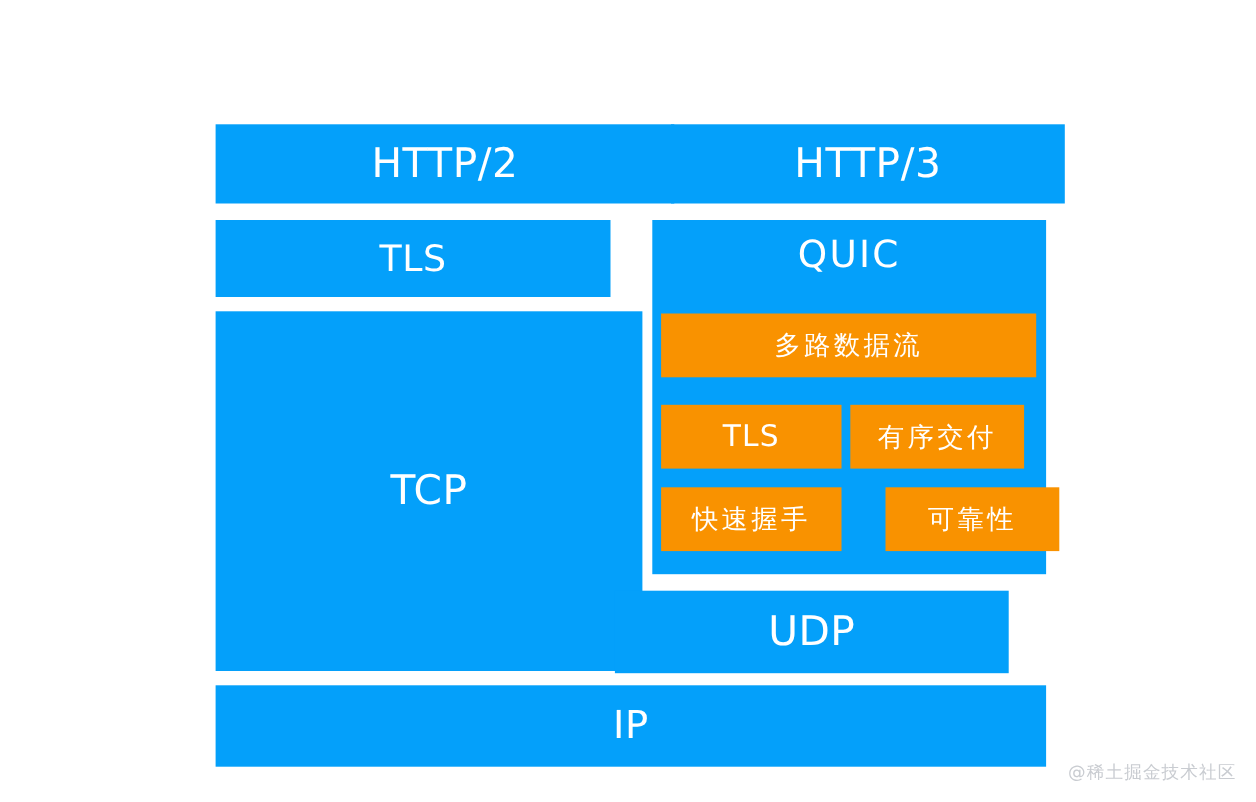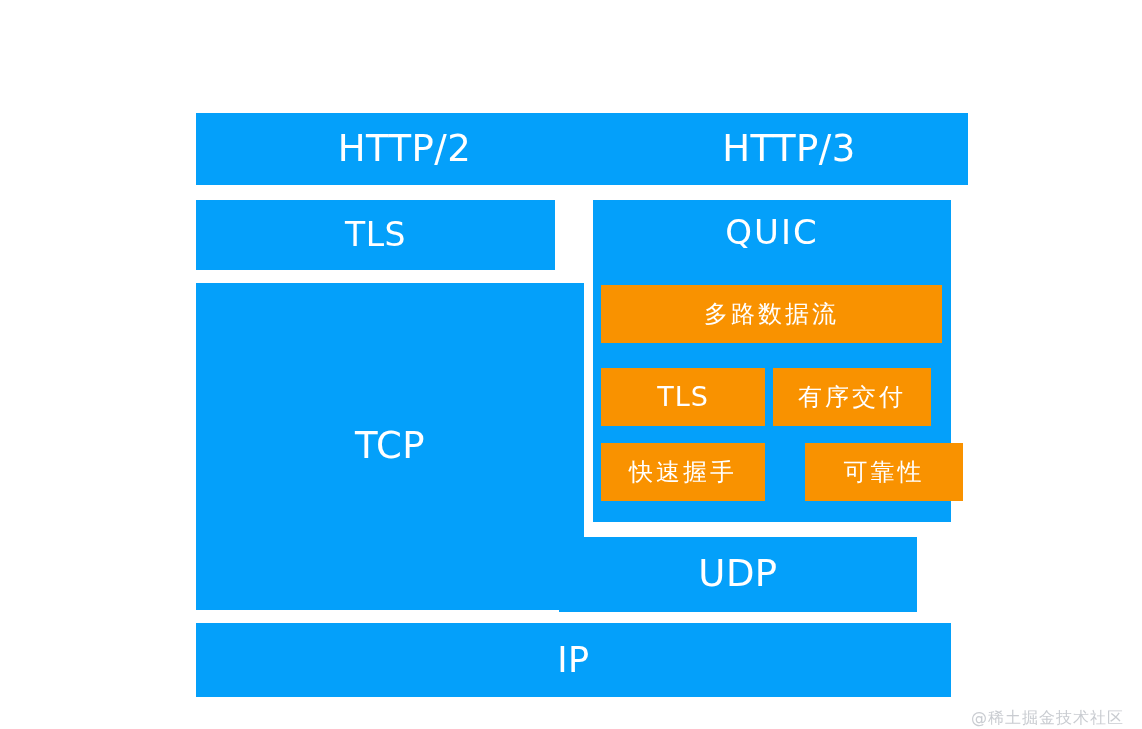--- a/index.html
+++ b/index.html
@@ -74,21 +74,21 @@
   #sub-multiplex { left:8px;   top:85px;  width:341px; height:58px; font-size:24px; }
   #sub-tls       { left:8px;   top:168px; width:164px; height:58px; font-size:27px; letter-spacing:1px; }
   #sub-ordered   { left:180px; top:168px; width:158px; height:58px; font-size:24px; }
   #sub-handshake { left:8px;   top:243px; width:164px; height:58px; font-size:24px; }
   #sub-reliable  { left:180px; top:243px; width:158px; height:58px; font-size:24px;margin-left:32px; }
 
   
   #watermark {
     position: absolute;
     right: 18px;
-    bottom: 0;
+    bottom: 16px;
     color: #c9ccd1;
     font-size: 16px;
     letter-spacing: 1px;
     user-select: none;
     white-space: nowrap;
   }
 </style>
 </head>
 <body>
 

